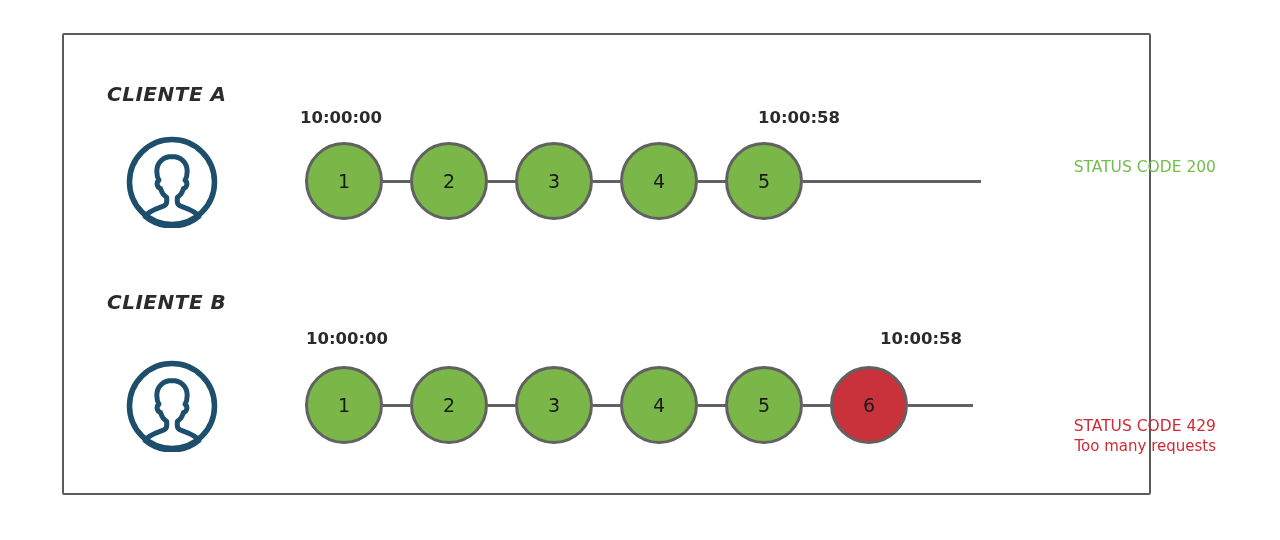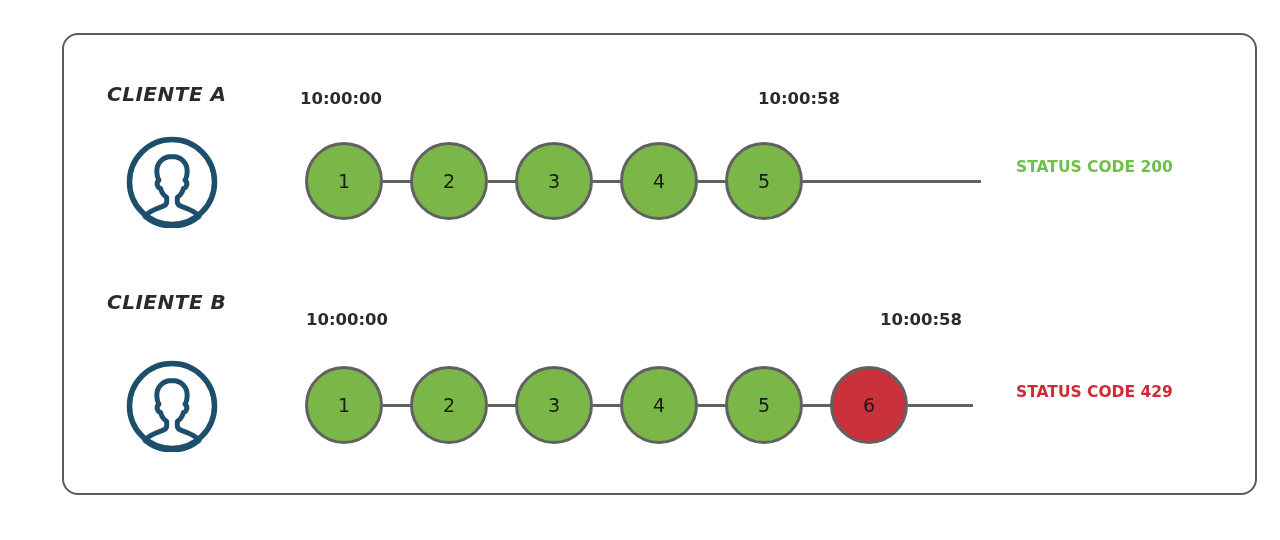--- a/index.html
+++ b/index.html
@@ -13,25 +13,25 @@
     height: 540px;
     position: relative;
     overflow: hidden;
     font-family: "Liberation Sans", sans-serif;
   }
 
   #panel {
     position: absolute;
     left: 62px;
     top: 33px;
-    width: 1195px;
+    width: 1089px;
     height: 462px;
     box-sizing: border-box;
     border: 2.5px solid #5b5b5b;
-    border-radius: 16px;
+    border-radius: 2px;
     background: #ffffff;
   }
 
   .row {
     position: absolute;
     left: 0;
     top: 0;
     width: 100%;
     height: 0;
   }
@@ -57,20 +57,21 @@
   .avatar svg { display: block; width: 92px; height: 92px; }
 
   
   .timestamp {
     position: absolute;
     font-family: "DejaVu Sans", sans-serif;
     font-weight: 700;
     font-size: 16.5px;
     color: #2b2b2b;
     white-space: nowrap;
+    margin-top: 19px;
   }
 
   
   .node {
     position: absolute;
     width: 78px;
     height: 78px;
     border-radius: 50%;
     box-sizing: border-box;
     border: 3px solid #616161;
@@ -89,27 +90,26 @@
     height: 3px;
     background: #616161;
   }
 
   
   .status {
     position: absolute;
     font-family: "DejaVu Sans", sans-serif;
     font-size: 15.5px;
     line-height: 20px;
-    text-align: left;
+    text-align: right;
     white-space: nowrap;
-    font-weight: bold;
   }
   .status .line2 { display: block; }
   .status.ok   { color: #6fbf4a; }
-  .status.fail { color: #cf2a36; }
+  .status.fail { color: #cf2a36; margin-top: 34px; }
   .status.fail .line2 { font-size: 15px; }
 </style>
 </head>
 <body>
 
 <div id="panel">
 
   <div class="row">
 
     <div class="client-label" style="left:43px; top:47px;">CLIENTE A</div>
@@ -188,16 +188,17 @@
     </div>
     <div class="node ok" style="left:661px; top:331px;">
       <span>5</span>
     </div>
     <div class="node fail" style="left:766px; top:331px;">
       <span>6</span>
     </div>
 
     <div class="status fail" style="left:952px; top:347px; width:200px;">
       <span>STATUS CODE 429</span>
+      <span class="line2">Too many requests</span>
     </div>
   </div>
 
 </div>
 
 </body></html>

